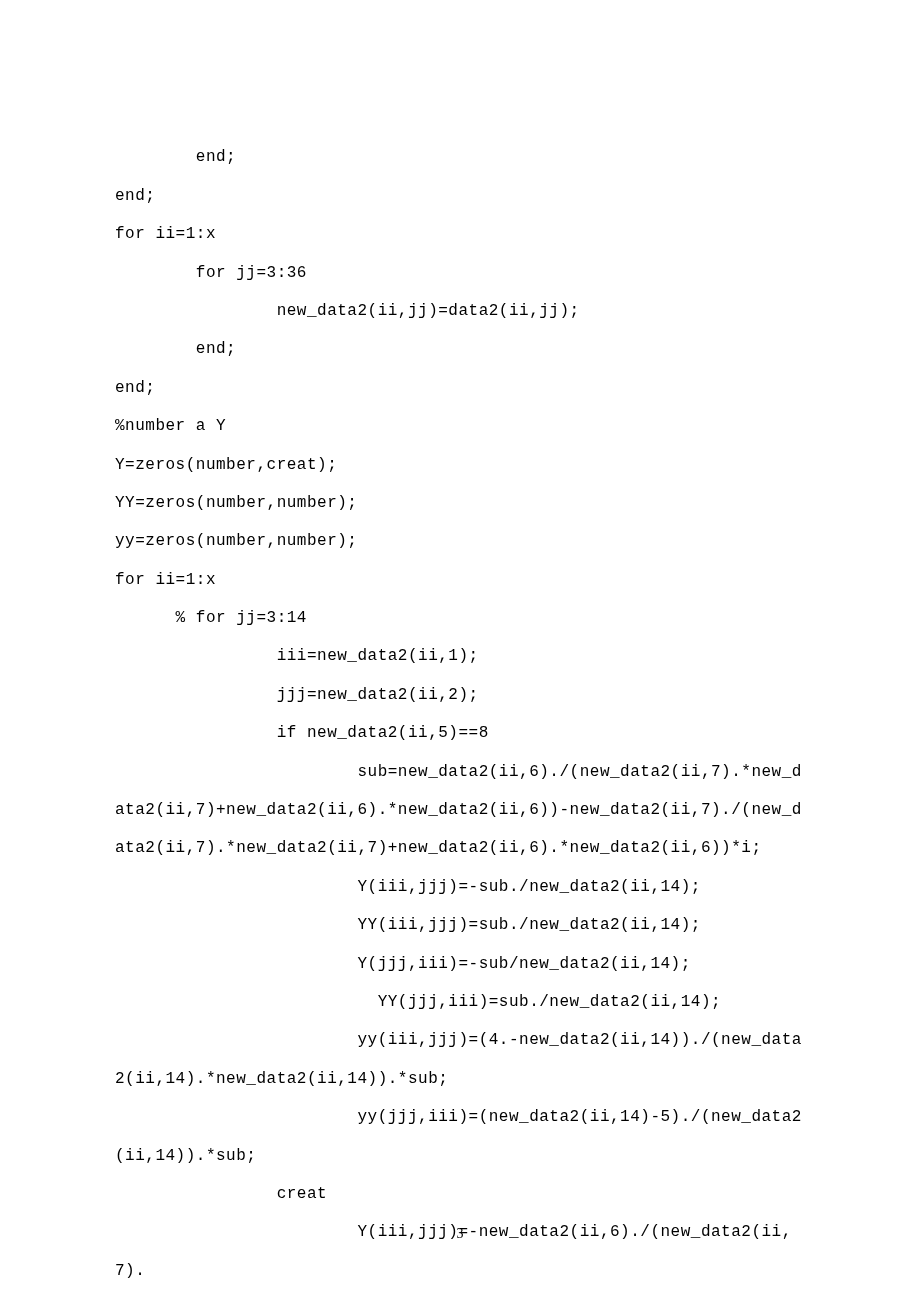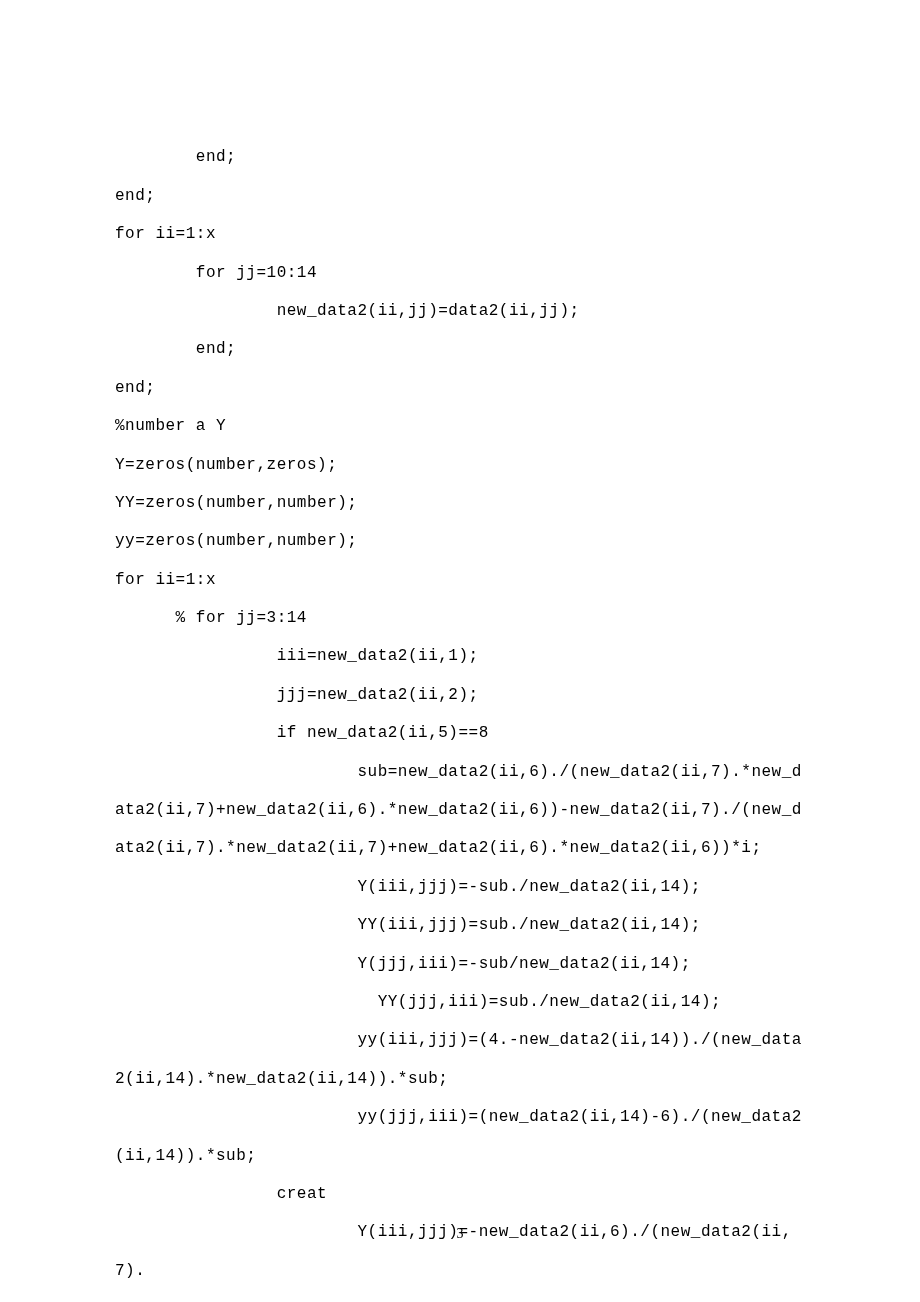--- a/index.html
+++ b/index.html
@@ -39,36 +39,36 @@
   }
 </style>
 </head>
 <body>
 
 <div class="page">
   <div class="code-block">
 <span>        end;</span>
 <span>end;</span>
 <span>for ii=1:x</span>
-<span>        for jj=10:14</span>
+<span>        for jj=3:36</span>
 <span>                new_data2(ii,jj)=data2(ii,jj);</span>
 <span>        end;</span>
 <span>end;</span>
 <span>%number a Y</span>
-<span>Y=zeros(number,zeros);</span>
+<span>Y=zeros(number,creat);</span>
 <span>YY=zeros(number,number);</span>
 <span>yy=zeros(number,number);</span>
 <span>for ii=1:x</span>
 <span>      % for jj=3:14</span>
 <span>                iii=new_data2(ii,1);</span>
 <span>                jjj=new_data2(ii,2);</span>
 <span>                if new_data2(ii,5)==8</span>
 <span>                        sub=new_data2(ii,6)./(new_data2(ii,7).*new_data2(ii,7)+new_data2(ii,6).*new_data2(ii,6))-new_data2(ii,7)./(new_data2(ii,7).*new_data2(ii,7)+new_data2(ii,6).*new_data2(ii,6))*i;</span>
 <span>                        Y(iii,jjj)=-sub./new_data2(ii,14);</span>
 <span>                        YY(iii,jjj)=sub./new_data2(ii,14);</span>
 <span>                        Y(jjj,iii)=-sub/new_data2(ii,14);</span>
 <span>                          YY(jjj,iii)=sub./new_data2(ii,14);</span>
 <span>                        yy(iii,jjj)=(4.-new_data2(ii,14))./(new_data2(ii,14).*new_data2(ii,14)).*sub;</span>
-<span>                        yy(jjj,iii)=(new_data2(ii,14)-6)./(new_data2(ii,14)).*sub;</span>
+<span>                        yy(jjj,iii)=(new_data2(ii,14)-5)./(new_data2(ii,14)).*sub;</span>
 <span>                creat</span>
 <span>                        Y(iii,jjj)=-new_data2(ii,6)./(new_data2(ii,7).</span></div>
   <div class="page-number">3</div>
 </div>
 
 </body></html>

